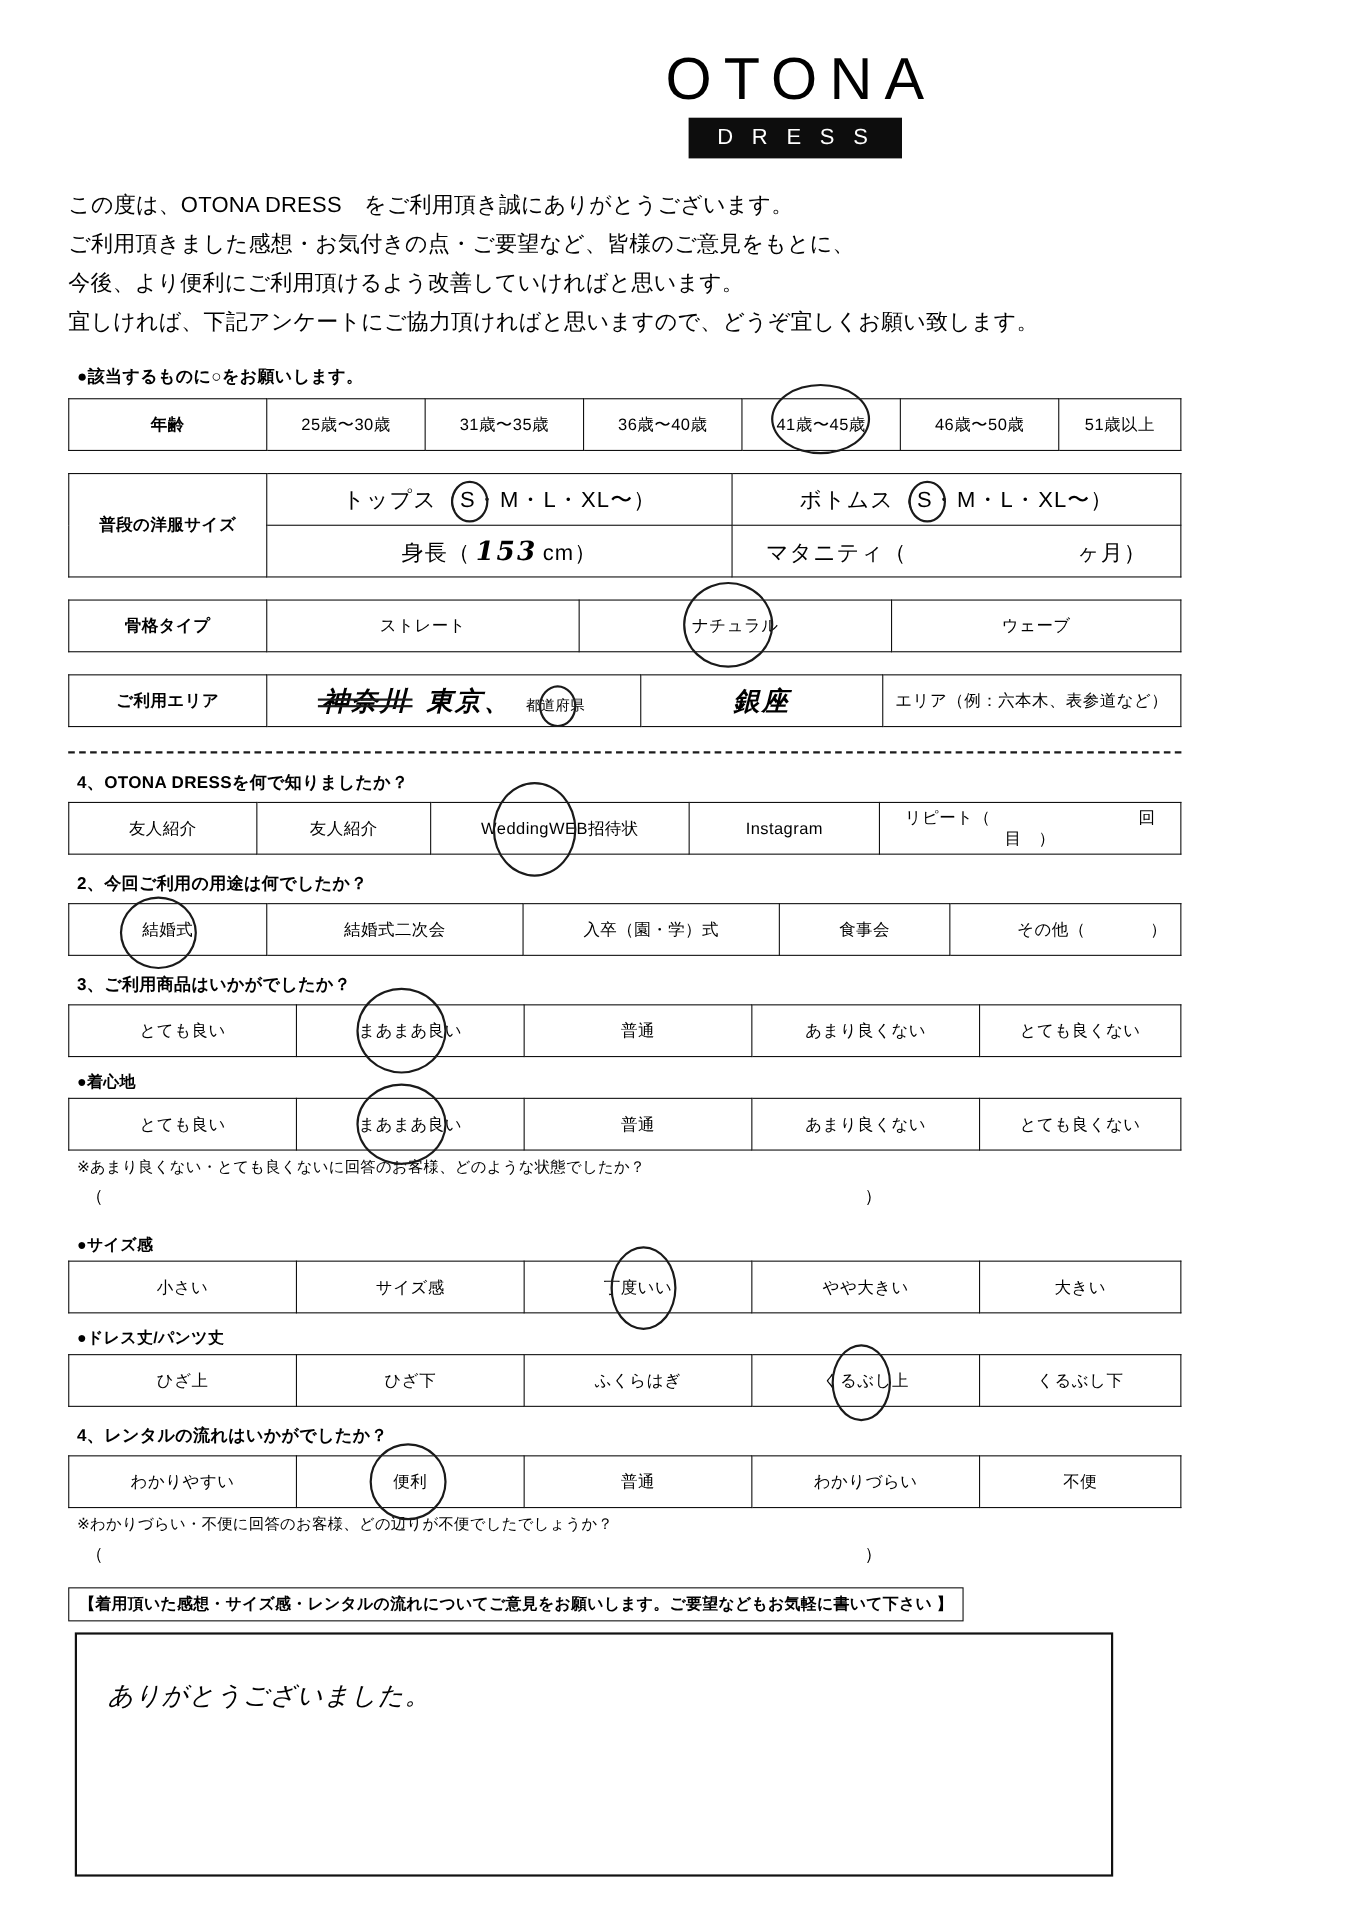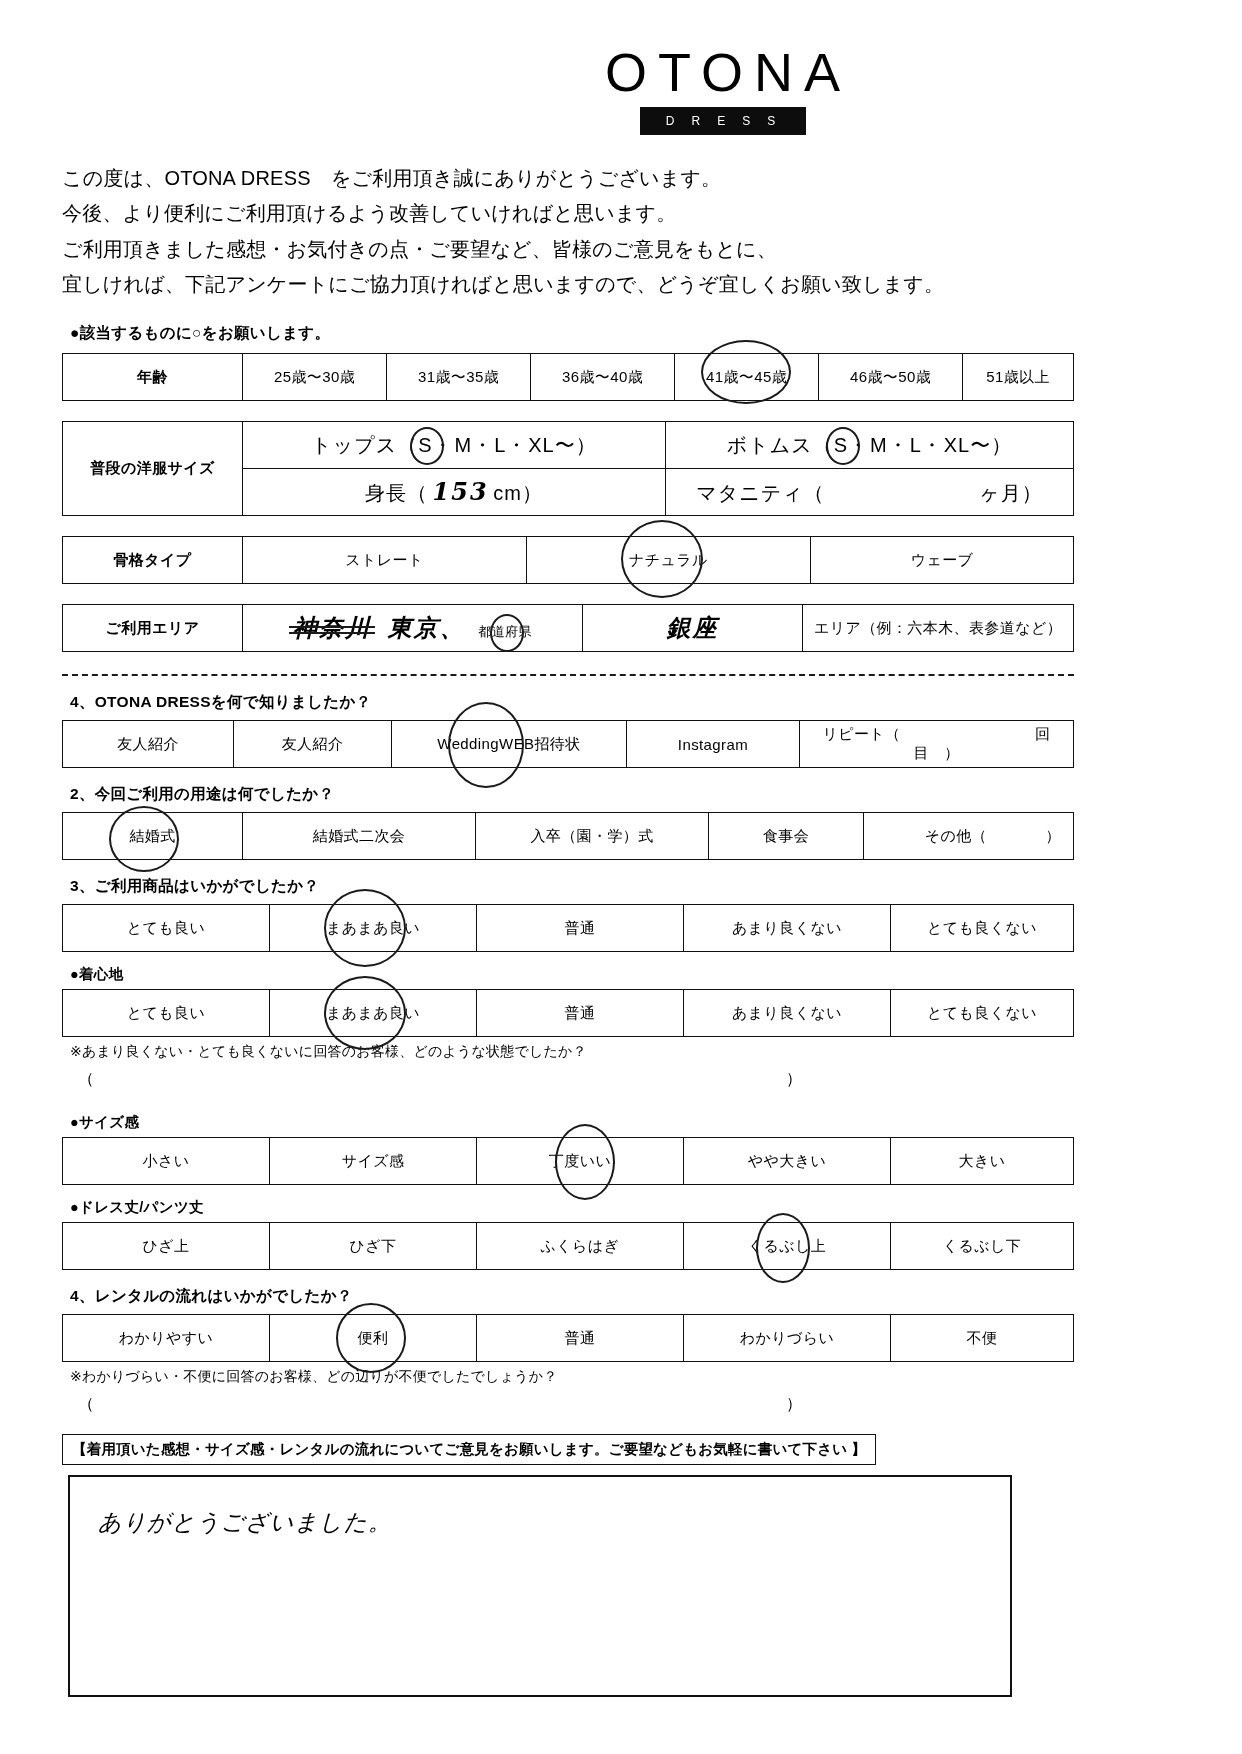--- a/index.html
+++ b/index.html
@@ -38,21 +38,21 @@
     letter-spacing: 11px;
     font-weight: 400;
     line-height: 1.05;
     font-family: "Liberation Sans", sans-serif;
     margin-left: 10px;
   }
   .logo-bar {
     display: inline-block;
     background: #0d0d0d;
     color: #fff;
-    font-size: 12px;
+    font-size: 20px;
     letter-spacing: 17px;
     padding: 7px 14px 7px 26px;
     margin-top: 6px;
     font-family: "Liberation Sans", sans-serif;
   }
 
   
   .intro {
     margin-top: 26px;
     line-height: 1.78;
@@ -185,21 +185,21 @@
     border: 2px solid #111;
     height: 218px;
     margin-top: 10px;
     width: 940px;
     margin-left: 6px;
     position: relative;
   }
   .comment-text {
     position: absolute;
     left: 28px;
-    top: 30px;
+    top: 40px;
     font-family: "DejaVu Serif", serif;
     font-style: italic;
     font-size: 23px;
     letter-spacing: 1px;
   }
   .sizeopts { font-size: 20px; letter-spacing: 1px; }
   .dot-sep { letter-spacing: 2px; }
   .small-note-right { font-size: 14px; }
 </style>
 </head>
@@ -210,22 +210,22 @@
 
     
     <div class="logo-wrap">
       <div class="logo-word">OTONA</div>
       <div class="logo-bar">DRESS</div>
     </div>
 
     
     <div class="intro">
       <div>この度は、OTONA DRESS　をご利用頂き誠にありがとうございます。</div>
+      <div>ご利用頂きました感想・お気付きの点・ご要望など、皆様のご意見をもとに、</div>
       <div>今後、より便利にご利用頂けるよう改善していければと思います。</div>
-      <div>ご利用頂きました感想・お気付きの点・ご要望など、皆様のご意見をもとに、</div>
       <div>宜しければ、下記アンケートにご協力頂ければと思いますので、どうぞ宜しくお願い致します。</div>
     </div>
 
     
     <div class="section-label">●該当するものに○をお願いします。</div>
 
     
     <table class="grid">
       <tbody>
           <tr>

